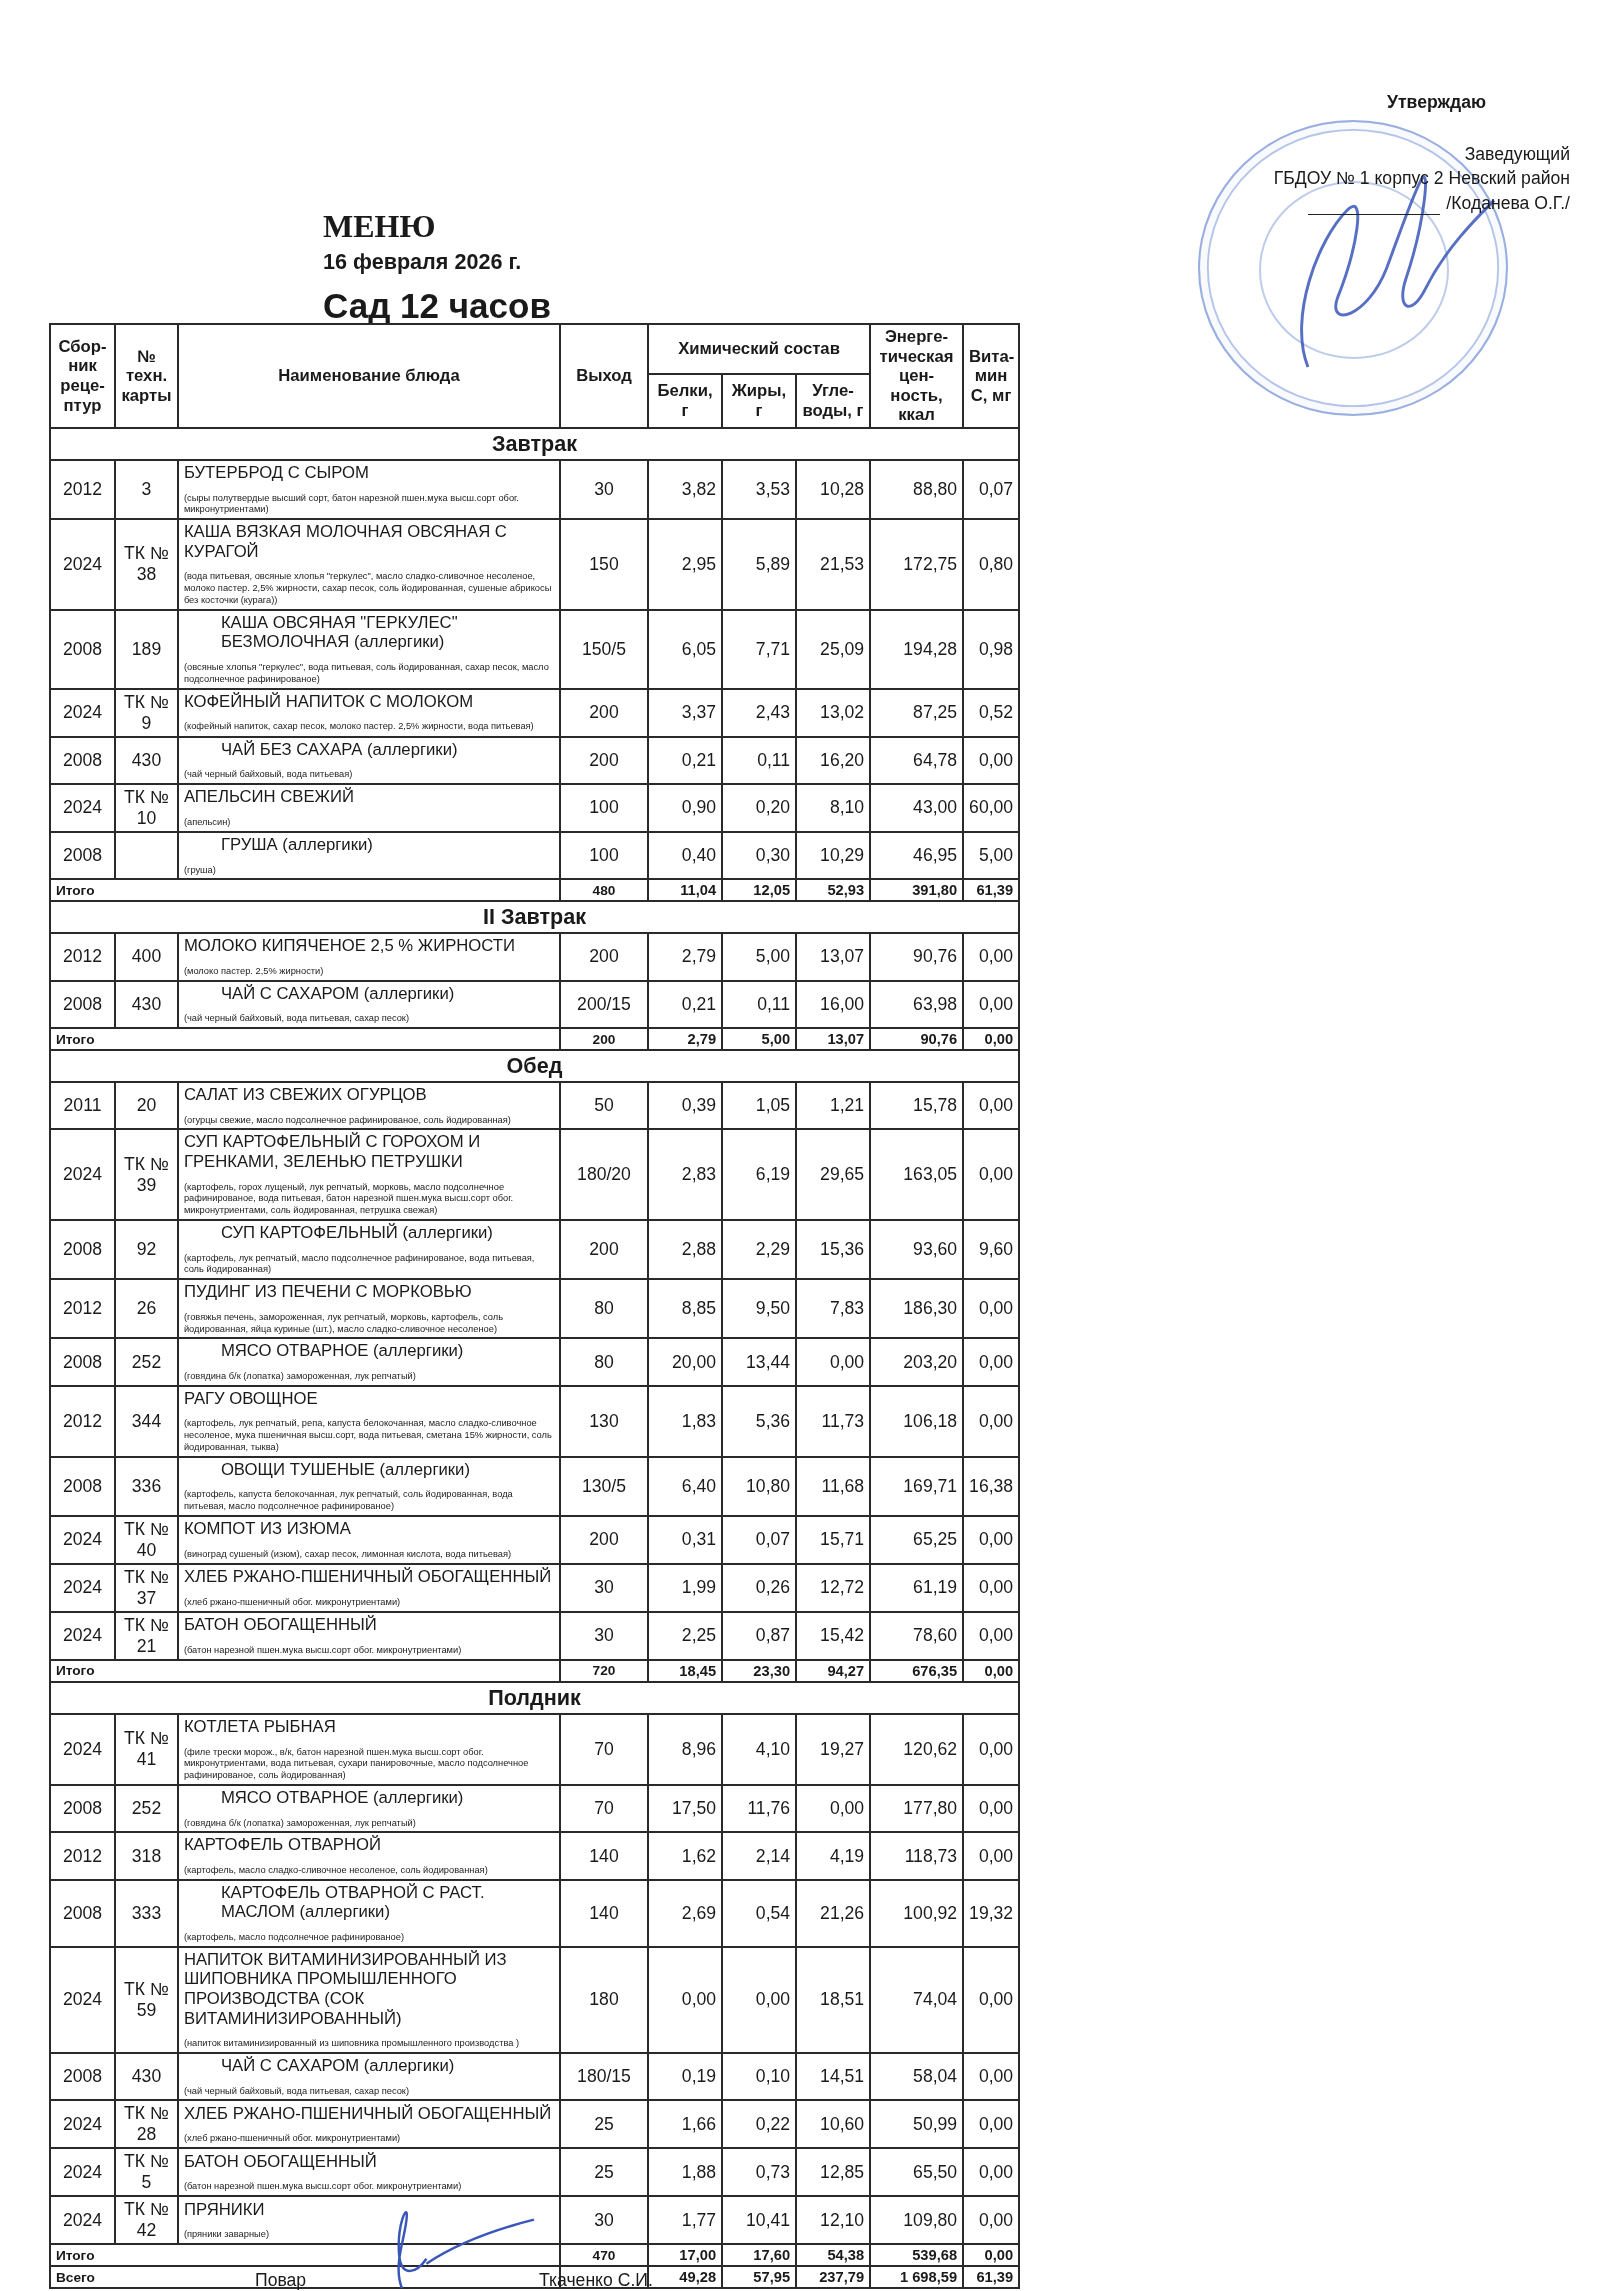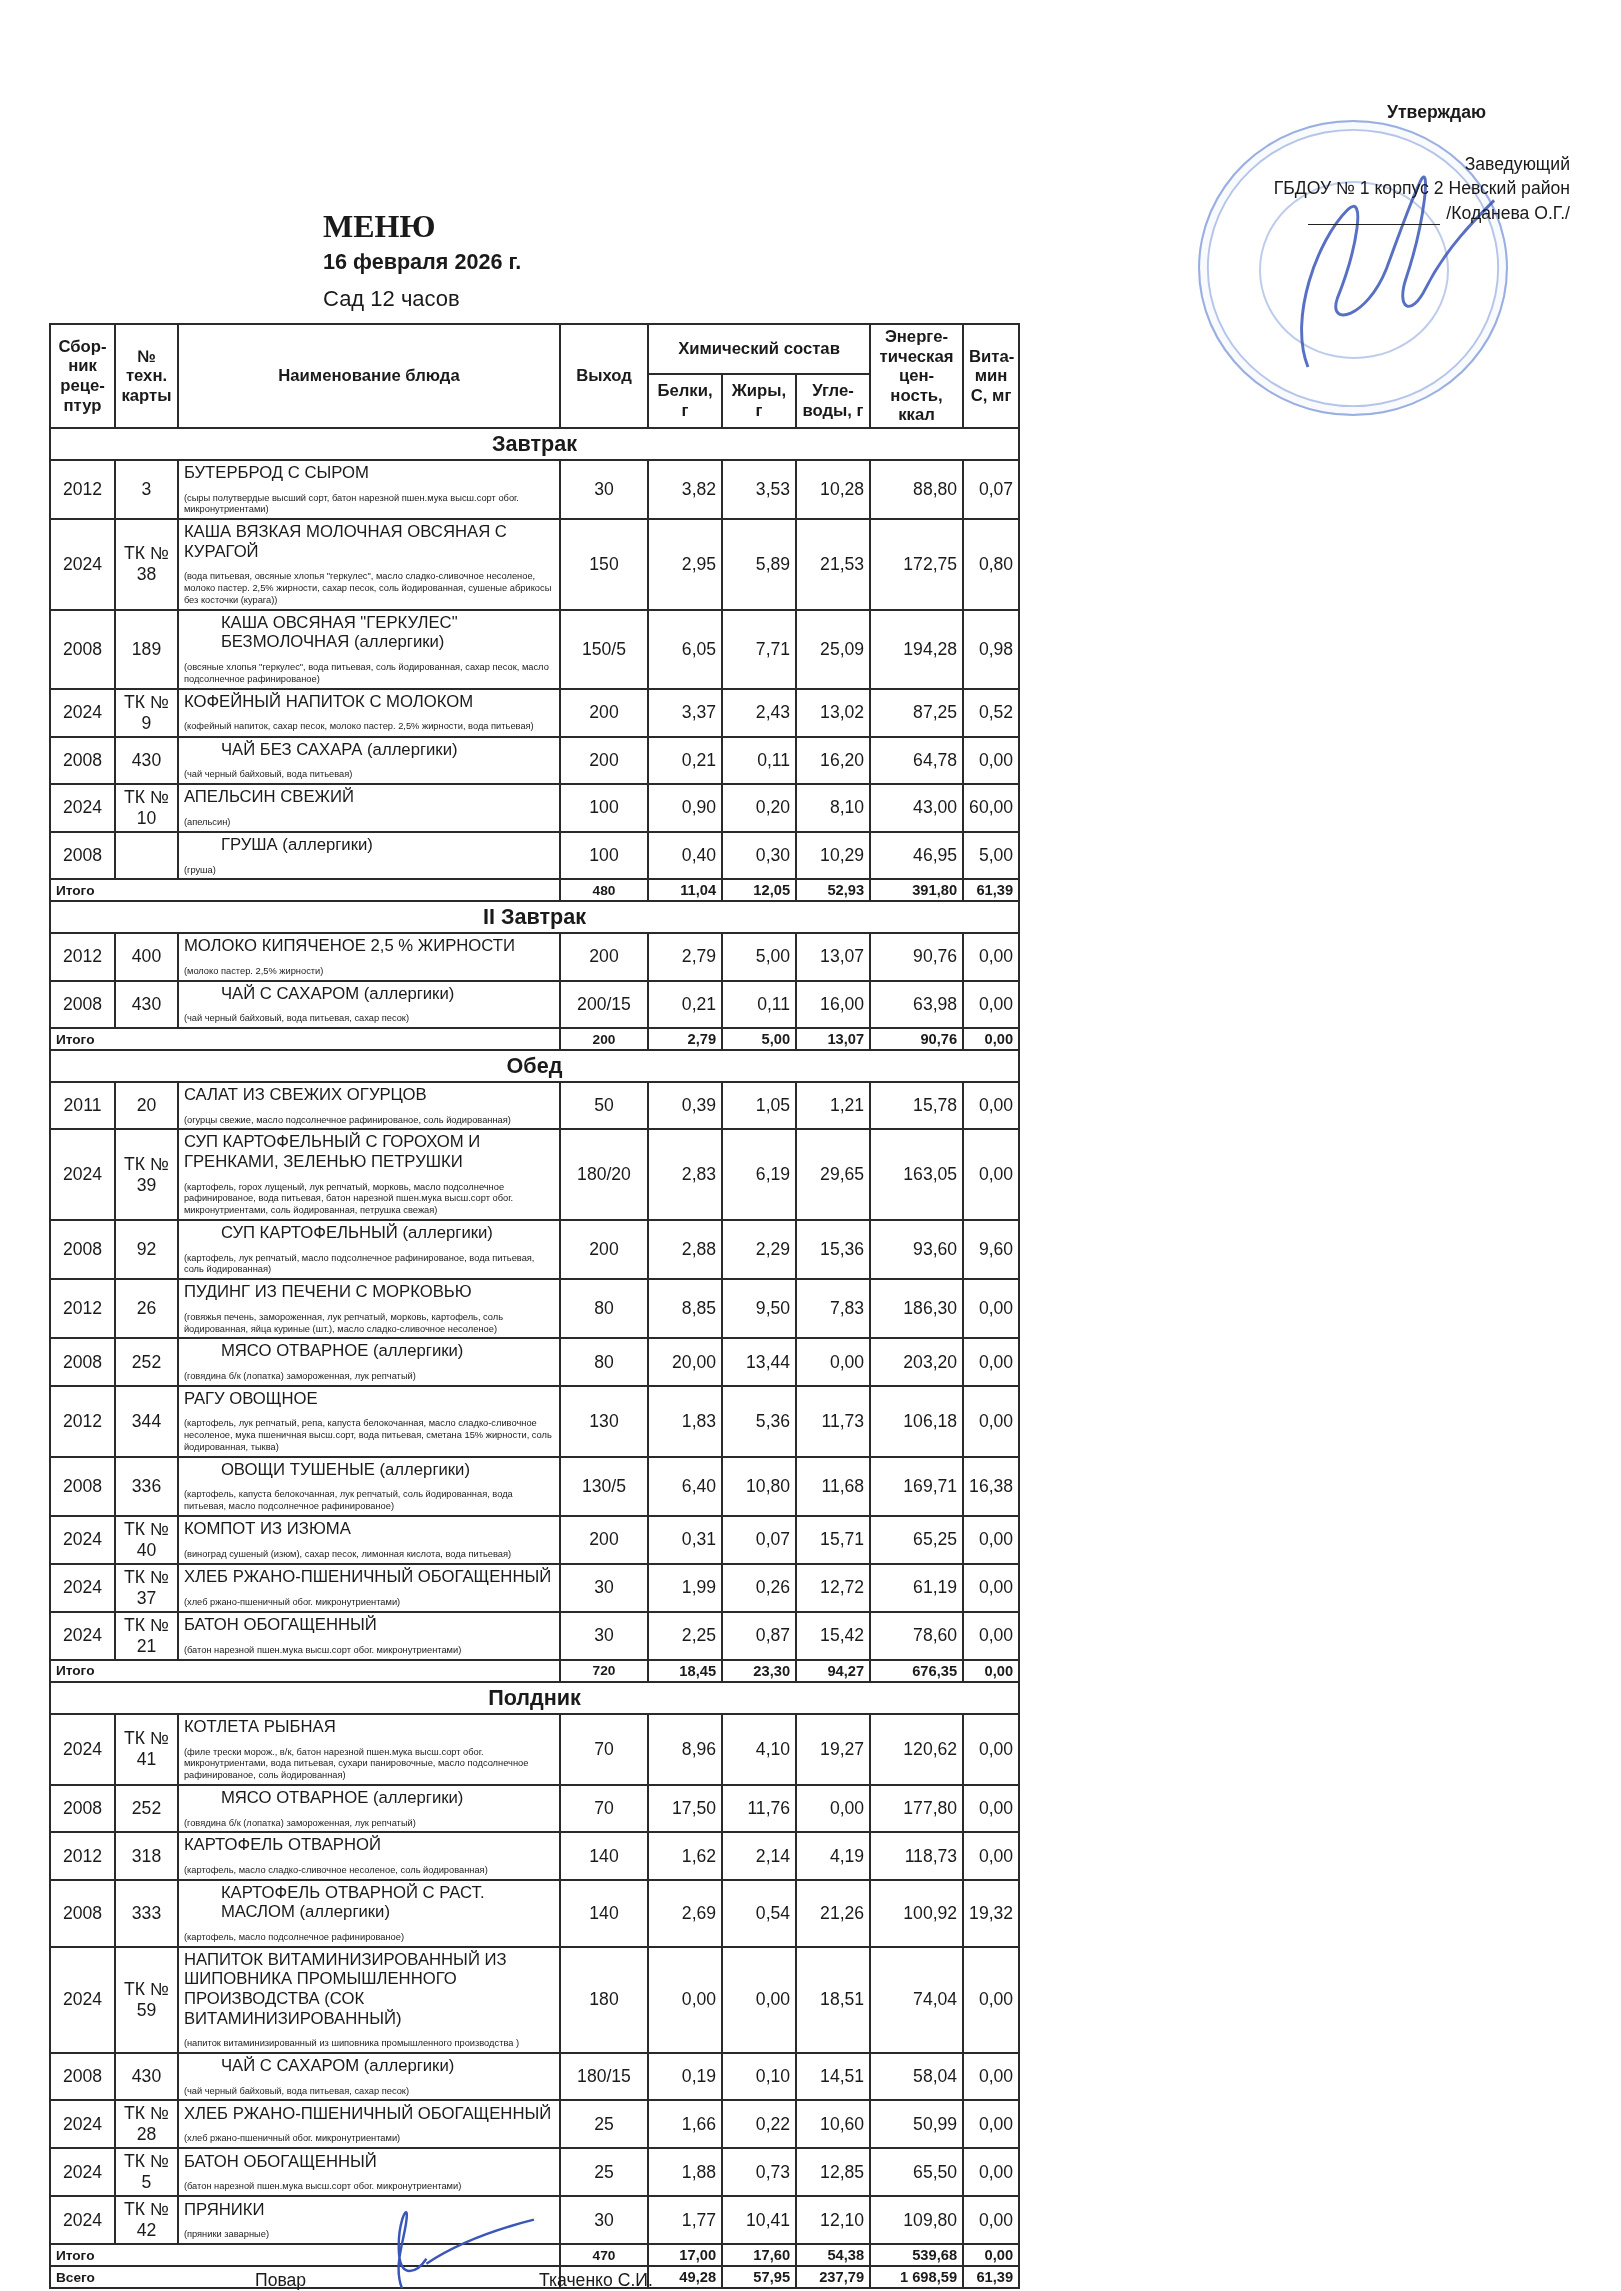--- a/index.html
+++ b/index.html
@@ -1,40 +1,40 @@
 <!DOCTYPE html>
 <html><head>
 <meta charset="utf-8">
 <style>
   html, body { margin: 0; padding: 0; background: #ffffff; }
   body {
     width: 1621px; height: 2292px; position: relative; overflow: hidden;
     font-family: "Liberation Sans", sans-serif; color: #1a1a1a;
   }
   .approve {
-    position: absolute; left: 1215px; top: 100px; width: 355px;
+    position: absolute; left: 1215px; top: 90px; width: 355px;
     text-align: right; font-size: 17.6px; line-height: 24.5px; z-index: 2;
   }
   .approve .ttl { font-weight: bold; text-align: center; padding-left: 88px; margin-bottom: 27.4px; }
   .approve .sigline { display: inline-block; width: 132px; border-bottom: 1.5px solid #222; margin-right: 5.9px; height: 17.6px; vertical-align: bottom; }
   .stamp {
     position: absolute; left: 1198px; top: 120px; width: 306px; height: 292px;
     border-radius: 50%; border: 2.9px solid rgba(70,110,200,0.55);
     box-shadow: inset 0 0 0 6.9px rgba(255,255,255,0.9), inset 0 0 0 8.8px rgba(70,110,200,0.4);
     z-index: 1;
   }
   .stamp .inner {
     position: absolute; left: 59px; top: 59px; width: 186px; height: 174px; border-radius: 50%;
     border: 2px solid rgba(70,110,200,0.35);
   }
   .stamp svg { position: absolute; left: 0; top: 0; }
   .head { position: absolute; left: 323px; width: 441px; text-align: left; }
   .head.t1 { top: 208px; font-family: "Liberation Serif", serif; font-weight: bold; font-size: 32px; }
   .head.t2 { top: 249px; font-weight: bold; font-size: 21.6px; }
-  .head.t3 { top: 286px; font-weight: normal; font-size: 22px; }
+  .head.t3 { top: 286px; font-weight: bold; font-size: 35px; }
 
   table.menu {
     position: absolute; left: 49px; top: 323px; width: 970px;
     border-collapse: collapse; table-layout: fixed; font-size: 16.7px;
   }
   table.menu td, table.menu th { border: 2px solid #2a2a2a; padding: 2px 4.9px; }
   table.menu th { font-weight: bold; font-size: 16.7px; text-align: center; line-height: 19.6px; }
   .sec td { text-align: center; font-weight: bold; font-size: 21.6px; padding: 1px; }
   .num { text-align: right; font-size: 17.6px; }
   .ctr { text-align: center; font-size: 17.6px; }

